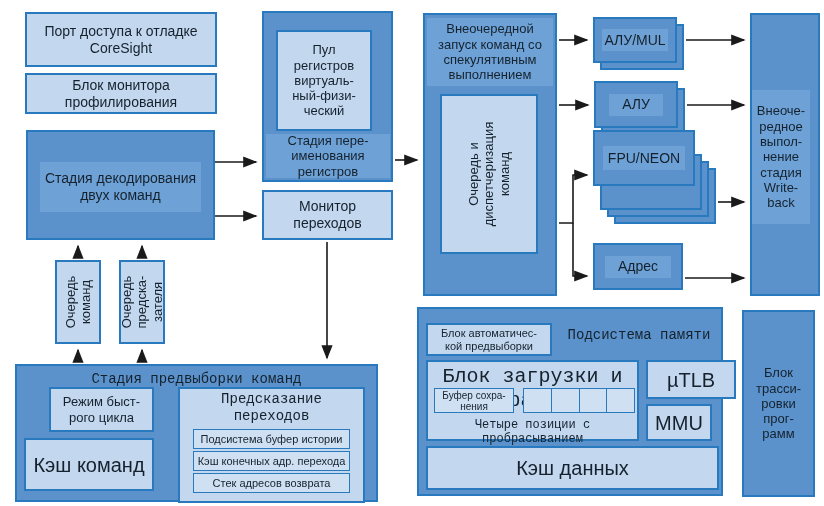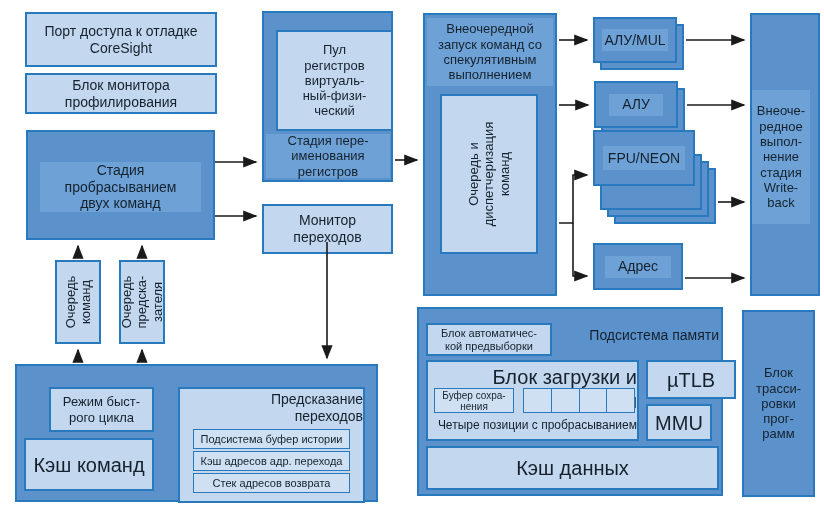--- a/index.html
+++ b/index.html
@@ -7,21 +7,21 @@
     position:relative; width:824px; height:506px; background:#ffffff;
     font-family:"Liberation Sans", sans-serif; color:#15222e; overflow:hidden;
   }
   .b { position:absolute; box-sizing:border-box; }
   .flexc { display:flex; align-items:center; justify-content:center; text-align:center; white-space:pre-line; }
   .med   { background:#5b92cb; border:2px solid #2979be; }
   .light { background:#c3d7ee; border:2px solid #2979be; }
   .row   { background:#cfe0f3; border:1.5px solid #2979be; }
   .band  { position:absolute; box-sizing:border-box; background:#6ea2d7; display:flex; align-items:center; justify-content:center; text-align:center; white-space:pre-line; }
   .panel {  }
-  .ptitle{ position:absolute; left:0; width:100%; text-align:right; white-space:pre-line; }
+  .ptitle{ position:absolute; left:0; width:100%; text-align:center; white-space:pre-line;font-family:Liberation Mono, monospace; }
   .vtext { position:absolute; top:50%; left:50%; transform:translate(-50%,-50%) rotate(-90deg); text-align:center; white-space:pre-line; }
   .lbl   { position:relative; }
   .f10{font-size:10px;line-height:1.1} .f11{font-size:11px;line-height:1.15}
   .f12{font-size:12px;line-height:1.15} .f13{font-size:13px;line-height:1.18}
   .f14{font-size:14px;line-height:1.2}  .f15{font-size:20px;line-height:1.2}
   svg.arrows { position:absolute; left:0; top:0; pointer-events:none; }
   .cells { position:absolute; display:flex; box-sizing:border-box; border:1.5px solid #2979be; background:#cfe0f3; }
   .cell  { flex:1; box-sizing:border-box; }
   .cell + .cell { border-left:1.5px solid #2979be; }
 </style>
@@ -29,56 +29,57 @@
 <body>
 
 <div id="canvas">
 
   <div class="b light flexc f14" style="left:25px;top:73px;width:192px;height:41px">Блок монитора
 профилирования</div>
   <div class="b light flexc f14" style="left:25px;top:12px;width:192px;height:55px">Порт доступа к отладке
 CoreSight</div>
 
   <div class="b med panel" style="left:26px;top:130px;width:189px;height:110px">
-    <div class="band f14" style="left:12px;top:30px;width:161px;height:50px">Стадия пробрасыванием
+    <div class="band f14" style="left:12px;top:30px;width:161px;height:50px">Стадия декодирования
 двух команд</div>
   </div>
 
   <div class="b med panel" style="left:262px;top:11px;width:131px;height:171px">
-    <div class="b light flexc f13" style="left:12px;top:17px;width:117px;height:101px">Пул
+    <div class="b light flexc f13" style="left:12px;top:17px;width:96px;height:101px">Пул
 регистров
 виртуаль-
 ный-физи-
 ческий</div>
     <div class="band f13" style="left:2px;top:121px;width:124px;height:44px">Стадия пере-
 именования
 регистров</div>
   </div>
-  <div class="b light flexc f14" style="left:262px;top:204px;width:131px;height:50px">Монитор
+  <div class="b light flexc f14" style="left:262px;top:190px;width:131px;height:50px">Монитор
 переходов</div>
 
   <div class="b light" style="left:55px;top:260px;width:46px;height:84px">
     <span class="vtext f13" style="width:84px">Очередь
 команд</span>
   </div>
   <div class="b light" style="left:119px;top:260px;width:46px;height:84px">
     <span class="vtext f13" style="width:84px">Очередь
 предска-
 зателя</span>
   </div>
 
   <div class="b med panel" style="left:15px;top:364px;width:363px;height:138px">
+    <div class="ptitle f14" style="top:5px">Стадия предвыборки команд</div>
     <div class="b light flexc f13" style="left:32px;top:21px;width:105px;height:45px">Режим быст-
 рого цикла</div>
     <div class="b light flexc f15" style="left:7px;top:72px;width:130px;height:53px">Кэш команд</div>
     <div class="b light panel" style="left:161px;top:21px;width:187px;height:116px">
       <div class="ptitle f14" style="top:2px">Предсказание
 переходов</div>
       <div class="b row flexc f11" style="left:13px;top:40px;width:157px;height:20px">Подсистема буфер истории</div>
-      <div class="b row flexc f11" style="left:13px;top:62px;width:157px;height:20px">Кэш адресов адр. перехода</div>
+      <div class="b row flexc f11" style="left:13px;top:62px;width:157px;height:20px">Кэш конечных адр. перехода</div>
       <div class="b row flexc f11" style="left:13px;top:84px;width:157px;height:20px">Стек адресов возврата</div>
     </div>
   </div>
 
   <div class="b med panel" style="left:423px;top:13px;width:134px;height:283px">
     <div class="band f13" style="left:2px;top:3px;width:126px;height:68px">Внеочередной
 запуск команд со
 спекулятивным
 выполнением</div>
     <div class="b light" style="left:15px;top:79px;width:98px;height:160px">

